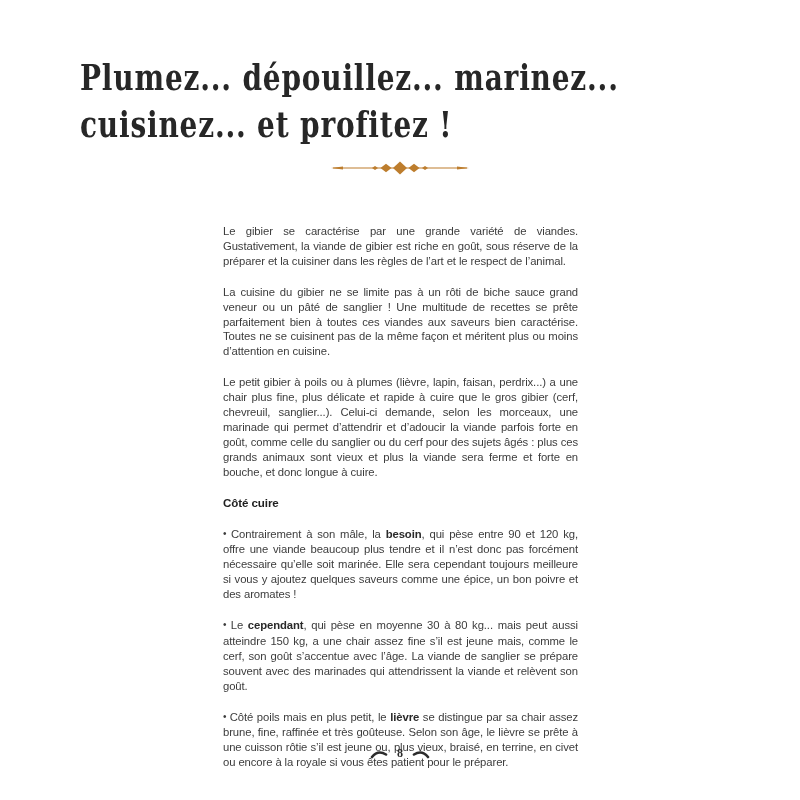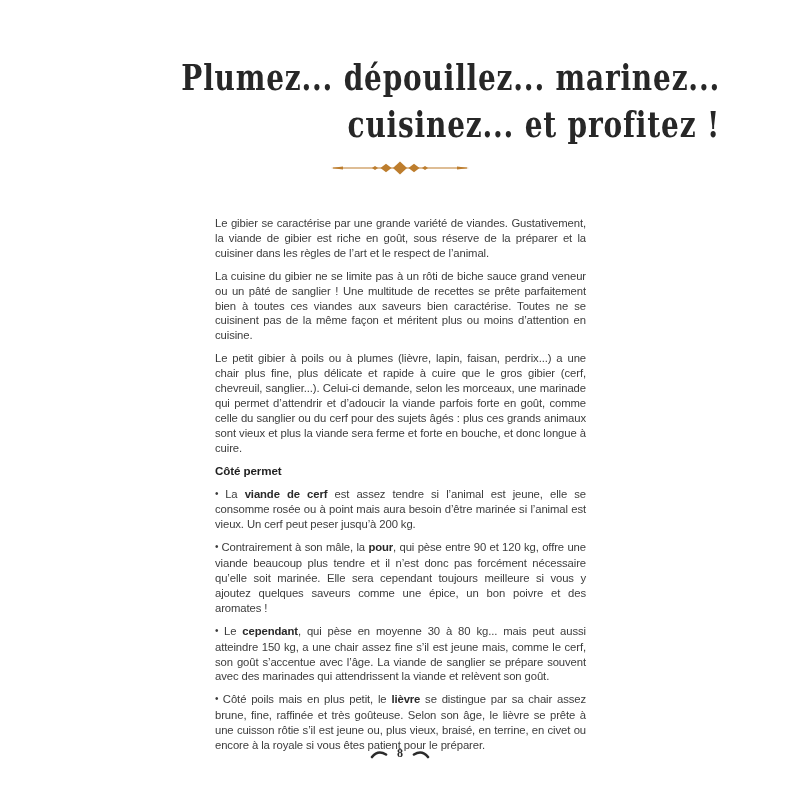--- a/index.html
+++ b/index.html
@@ -1,38 +1,38 @@
 <!DOCTYPE html>
 <html style="--accent: #bd7d2d;"><head>
 <meta charset="utf-8">
 <style>
   html,body{margin:0;padding:0;}
   body{
     width:800px;height:800px;position:relative;background:#ffffff;
     font-family:"Liberation Sans",sans-serif;color:#3c3c3c;overflow:hidden;
   }
   .title{
-    position:absolute;top:54px;left:0;right:0;text-align:right;
+    position:absolute;top:54px;left:0;right:0;text-align:left;
     color:#272727;font-weight:700;
   }
   .title .line{
     display:block;font-size:35px;line-height:47px;letter-spacing:1px;
     transform:scaleX(.8);transform-origin:50% 50%;
     font-family:"DejaVu Serif","Liberation Serif",serif;
   }
   .divider{
     position:absolute;top:160px;left:0;right:0;
     display:flex;justify-content:center;color:var(--accent,#bd7d2d);
   }
   .content{
     position:absolute;left:207px;top:208px;width:387px;
     font-size:11.3px;line-height:14.9px;letter-spacing:-0.1px;
     text-align:justify;color:#3c3c3c;
   }
-  .content p{margin:8px;}
+  .content p{margin:16px;}
   .section-heading{
     font-weight:700;color:#1f1f1f;margin:11px 0 8px 0;font-size:11.6px;
   }
   .bullets p::before{content:"\2022\00a0";font-size:10px;position:relative;top:-1px;}
   .bullets b{color:#2a2a2a;}
   .footer{
     position:absolute;left:0;right:0;top:746px;
     display:flex;align-items:center;justify-content:center;gap:9px;color:#2b2b2b;
   }
   .page-number{
@@ -61,25 +61,24 @@
   </svg>
 </div>
 
 <div class="content">
   <div class="intro">
       <p>Le gibier se caractérise par une grande variété de viandes. Gustativement, la viande de gibier est riche en goût, sous réserve de la préparer et la cuisiner dans les règles de l’art et le respect de l’animal.</p>
       <p>La cuisine du gibier ne se limite pas à un rôti de biche sauce grand veneur ou un pâté de sanglier ! Une multitude de recettes se prête parfaitement bien à toutes ces viandes aux saveurs bien caractérise. Toutes ne se cuisinent pas de la même façon et méritent plus ou moins d’attention en cuisine.</p>
       <p>Le petit gibier à poils ou à plumes (lièvre, lapin, faisan, perdrix...) a une chair plus fine, plus délicate et rapide à cuire que le gros gibier (cerf, chevreuil, sanglier...). Celui-ci demande, selon les morceaux, une marinade qui permet d’attendrir et d’adoucir la viande parfois forte en goût, comme celle du sanglier ou du cerf pour des sujets âgés : plus ces grands animaux sont vieux et plus la viande sera ferme et forte en bouche, et donc longue à cuire.</p>
     </div>
 
-  <p class="section-heading">Côté permet</p>
+  <p class="section-heading">Côté cuire</p>
 
   <div class="bullets">
-      <p><span>La </span><b>viande de cerf</b><span> est assez tendre si l’animal est jeune, elle se consomme rosée ou à point mais aura besoin d’être marinée si l’animal est vieux. Un cerf peut peser jusqu’à 200 kg.</span></p>
-      <p><span>Contrairement à son mâle, la </span><b>pour</b><span>, qui pèse entre 90 et 120 kg, offre une viande beaucoup plus tendre et il n’est donc pas forcément nécessaire qu’elle soit marinée. Elle sera cependant toujours meilleure si vous y ajoutez quelques saveurs comme une épice, un bon poivre et des aromates !</span></p>
+      <p><span>Contrairement à son mâle, la </span><b>besoin</b><span>, qui pèse entre 90 et 120 kg, offre une viande beaucoup plus tendre et il n’est donc pas forcément nécessaire qu’elle soit marinée. Elle sera cependant toujours meilleure si vous y ajoutez quelques saveurs comme une épice, un bon poivre et des aromates !</span></p>
       <p><span>Le </span><b>cependant</b><span>, qui pèse en moyenne 30 à 80 kg... mais peut aussi atteindre 150 kg, a une chair assez fine s’il est jeune mais, comme le cerf, son goût s’accentue avec l’âge. La viande de sanglier se prépare souvent avec des marinades qui attendrissent la viande et relèvent son goût.</span></p>
       <p><span>Côté poils mais en plus petit, le </span><b>lièvre</b><span> se distingue par sa chair assez brune, fine, raffinée et très goûteuse. Selon son âge, le lièvre se prête à une cuisson rôtie s’il est jeune ou, plus vieux, braisé, en terrine, en civet ou encore à la royale si vous êtes patient pour le préparer.</span></p>
     </div>
 </div>
 
 <div class="footer">
   <svg class="arc-icon" width="18" height="12" viewBox="0 0 18 12" aria-hidden="true">
     <path d="M2,9 Q8,1.5 16,6.5" fill="none" stroke="currentColor" stroke-width="2.6" stroke-linecap="round"></path>
   </svg>
   <span class="page-number">8</span>

